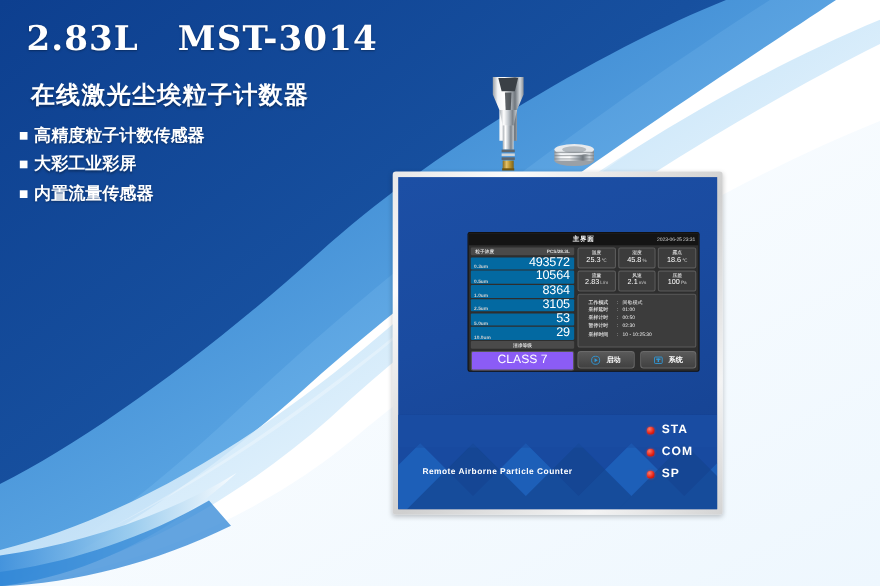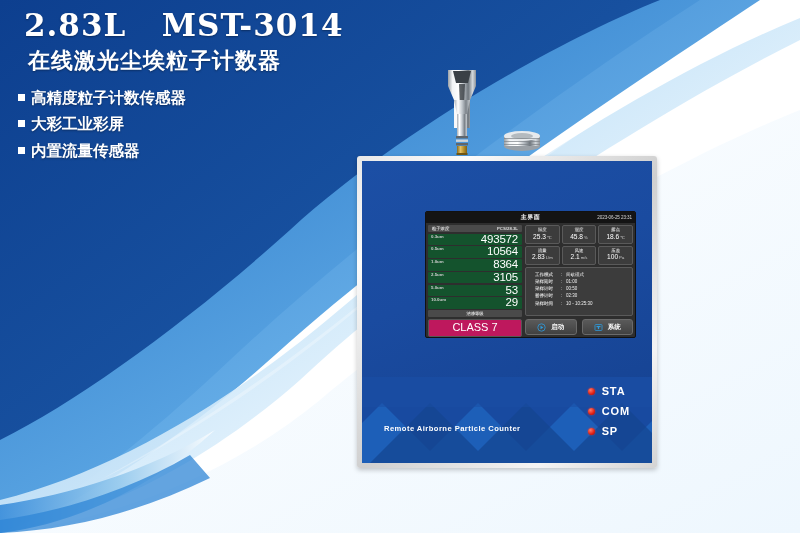--- a/index.html
+++ b/index.html
@@ -17,40 +17,40 @@
     overflow: hidden;
   }
 
   
   .bg-wrap { position: absolute; inset: 0; overflow: hidden; }
   .bg-svg { position: absolute; top: 0; left: 0; }
 
   
   .headline {
     position: absolute;
-    left: 18px; top: 8px;
+    left: 18px; top: 18px;
     width: 330px;
     z-index: 6;
     color: #ffffff;
   }
   .model-line {
     font-family: "DejaVu Serif", "Liberation Serif", serif;
     font-size: 31px;
     font-weight: 700;
     letter-spacing: 1px;
     white-space: pre;
     text-shadow: 0 1px 2px rgba(0,0,0,.35);
     line-height: 1.15;
     padding-left: 6px;
   }
   .sub-line {
     font-size: 22px;
     font-weight: 700;
     letter-spacing: 1px;
-    margin-top: 2px;
+    margin-top: 18px;
     padding-left: 10px;
     text-shadow: 0 1px 2px rgba(0,0,0,.35);
     white-space: nowrap;
   }
   .bullets { margin-top: 14px; list-style: none; }
   .bullets li {
     display: flex;
     align-items: center;
     gap: 6px;
     font-size: 15.5px;
@@ -142,23 +142,23 @@
     padding: 1px 4px;
     font-size: 4.3px;
     font-weight: 700;
     color: #dcdcdc;
     border-radius: 1px;
   }
   .tbl-rows { flex: 1; display: flex; flex-direction: column; gap: 1.3px; }
   .tbl-row {
     flex: 1;
     display: flex;
-    align-items: flex-start;
+    align-items: flex-end;
     justify-content: space-between;
-    background: #14532d;
+    background: #0369a1;
     border-radius: 1px;
     padding: 0 4px 0 3px;
   }
   .tbl-size { font-size: 4.4px; color: #cfcfcf; font-weight: 600; }
   .tbl-val {
     font-size: 11.5px;
     font-weight: 400;
     color: #ffffff;
     letter-spacing: -0.2px;
     line-height: 1;
@@ -166,21 +166,21 @@
   .clean-head {
     background: #4a4a4a;
     text-align: center;
     font-size: 4.3px;
     font-weight: 700;
     color: #dcdcdc;
     padding: 1px 0;
     border-radius: 1px;
   }
   .clean-val {
-    background: #be185d;
+    background: #8b5cf6;
     text-align: center;
     font-size: 11px;
     color: #ffffff;
     padding: 1.5px 0 2.5px;
     border-radius: 2px;
     border: 1px solid #555;
   }
 
   
   .lcd-right { flex: 1; display: flex; flex-direction: column; gap: 2px; }

